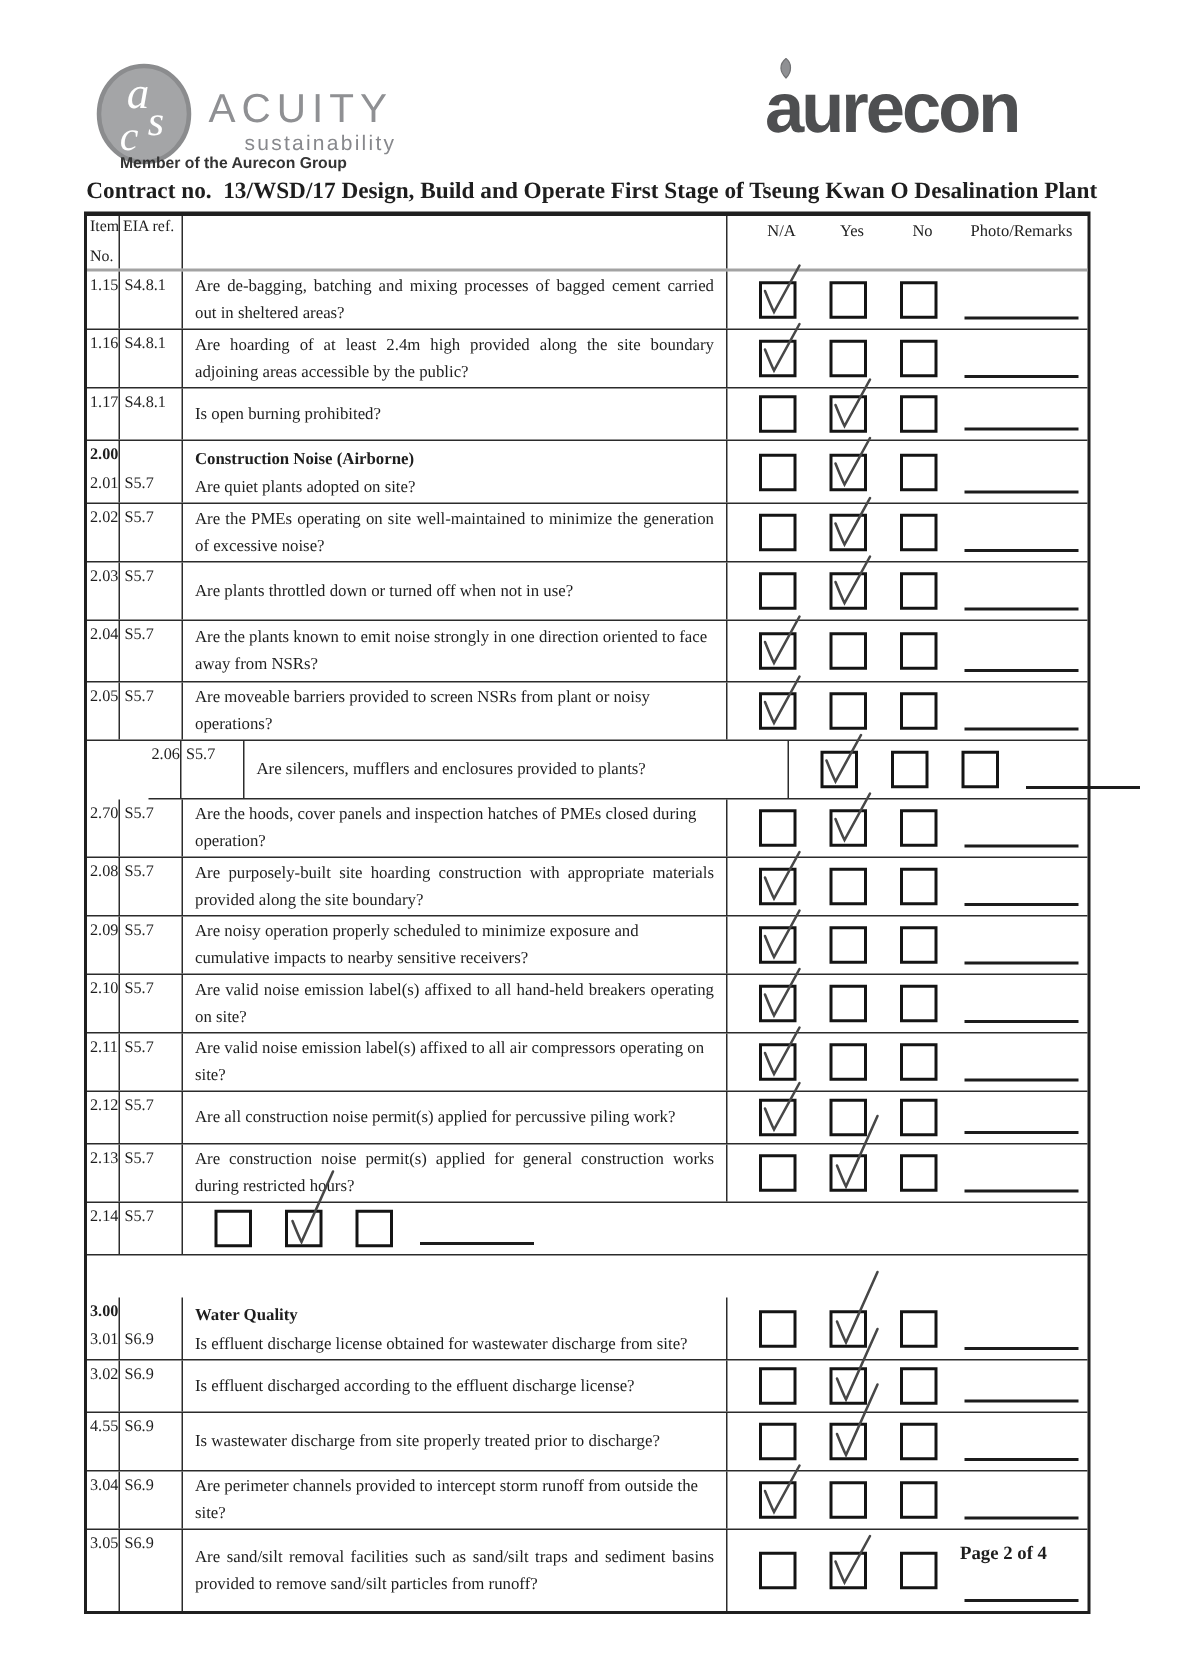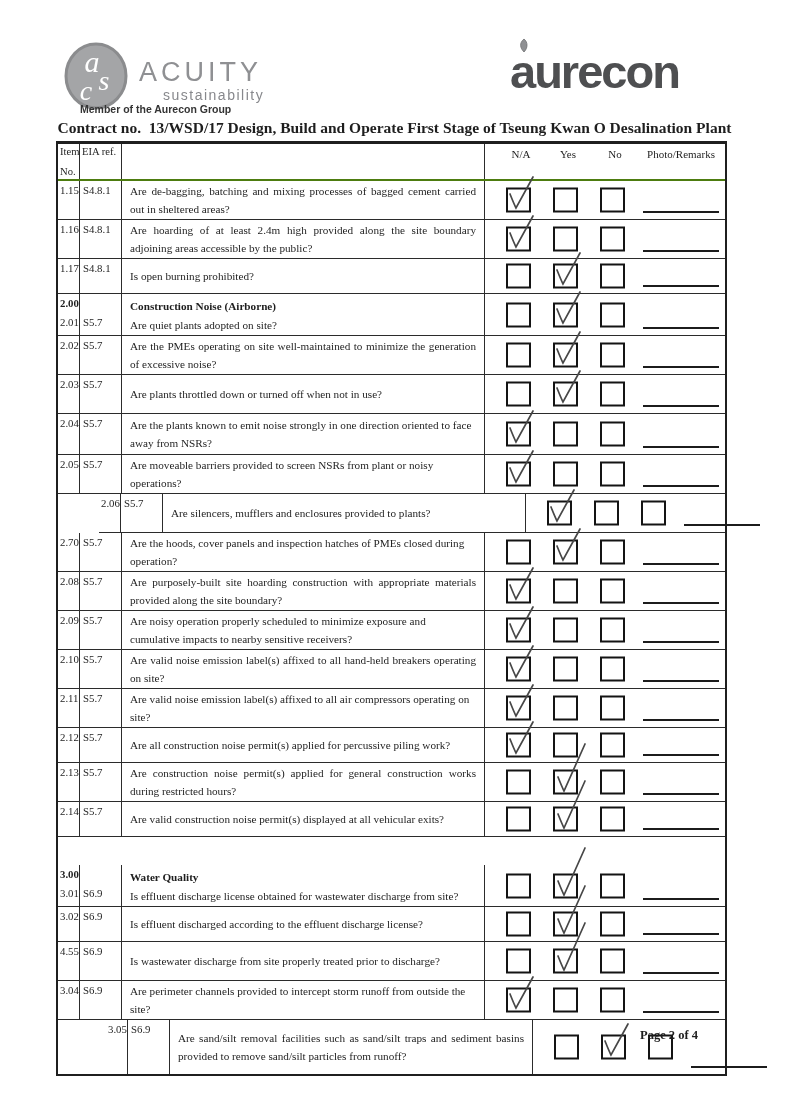--- a/index.html
+++ b/index.html
@@ -19,30 +19,30 @@
   .aurecon-name{position:absolute;left:2px;top:2px;font-family:"Liberation Sans",sans-serif;
     font-weight:bold;font-size:47px;letter-spacing:-2px;color:#4e4f51;}
   .aurecon-mark{position:absolute;left:10px;top:-4px;}
   
   .doc-title{position:absolute;top:119px;left:0;width:789px;text-align:center;
     font-weight:bold;font-size:15.5px;white-space:pre;}
   
   .checklist{position:absolute;left:56px;top:141px;width:667px;
     border:2px solid #1f1f1f;border-top-width:3px;background:#fff;}
   .thead,.row{display:grid;grid-template-columns:22px 42px 363px 1fr;}
-  .thead{height:35px;border-bottom:2px solid #4d7c0f;}
+  .thead{height:35px;border-bottom:2px solid #a3a3a3;}
   .cell{border-right:1.6px solid #2c2c2c;box-sizing:border-box;}
   .cell-panel{border-right:none;position:relative;}
   .hdr-item{font-size:10.6px;padding:2px 0 2px 2px;display:flex;flex-direction:column;
     justify-content:space-between;}
   .hdr-ref{font-size:10.6px;padding:2px 0 0 2px;}
   .hdr-ans{position:absolute;top:4px;transform:translateX(-50%);font-size:11px;}
   .hdr-ans.a0{left:36px;} .hdr-ans.a1{left:83px;} .hdr-ans.a2{left:130px;} .hdr-ans.a3{left:196px;}
   .row{border-bottom:1.8px solid #2b2b2b;position:relative;}
-  .row:last-child{border-bottom:none;padding-left:48px;}
+  .row:last-child{border-bottom:none;}
   .cell-item{font-size:10.8px;padding:3px 0 0 2px;line-height:13px;}
   .cell-item .item-top{font-weight:bold;display:block;margin-bottom:6px;}
   .cell-ref{font-size:10.8px;padding:3px 0 0 3px;}
   .cell-ref.ref-lower{padding-top:22px;}
   .cell-q{font-size:11.2px;line-height:18px;padding:1px 8px;display:flex;
     flex-direction:column;justify-content:center;}
   .cell-q.justify{text-align:justify;}
   .cell-q.section-cell{justify-content:flex-start;padding-top:3px;line-height:18.5px;
     text-align:left;}
   .section-title{font-weight:bold;}
@@ -350,23 +350,20 @@
           <div class="cb no"></div>
           <div class="remline"></div>
           <div class="tick" style="left: 64px; top: calc(50% - 41px);"><svg width="40" height="54" viewBox="0 0 40 54">
               <path d="M9 36 C11 41, 13 46, 15 50 L36 3" fill="none" stroke="#474747" stroke-width="1.7" stroke-linecap="round"></path>
             </svg></div>
         </div>
       </div>
       <div class="row" style="min-height: 34px;">
         <div class="cell cell-item"><span>2.14</span></div>
         <div class="cell cell-ref">S5.7</div>
-        <div class="cell cell-q">
-          <span>Are valid construction noise permit(s) displayed at all vehicular exits?</span>
-        </div>
         <div class="cell cell-panel">
           <div class="cb na"></div>
           <div class="cb yes"></div>
           <div class="cb no"></div>
           <div class="remline"></div>
           <div class="tick" style="left: 64px; top: calc(50% - 41px);"><svg width="40" height="54" viewBox="0 0 40 54">
               <path d="M9 36 C11 41, 13 46, 15 50 L36 3" fill="none" stroke="#474747" stroke-width="1.7" stroke-linecap="round"></path>
             </svg></div>
         </div>
       </div>

